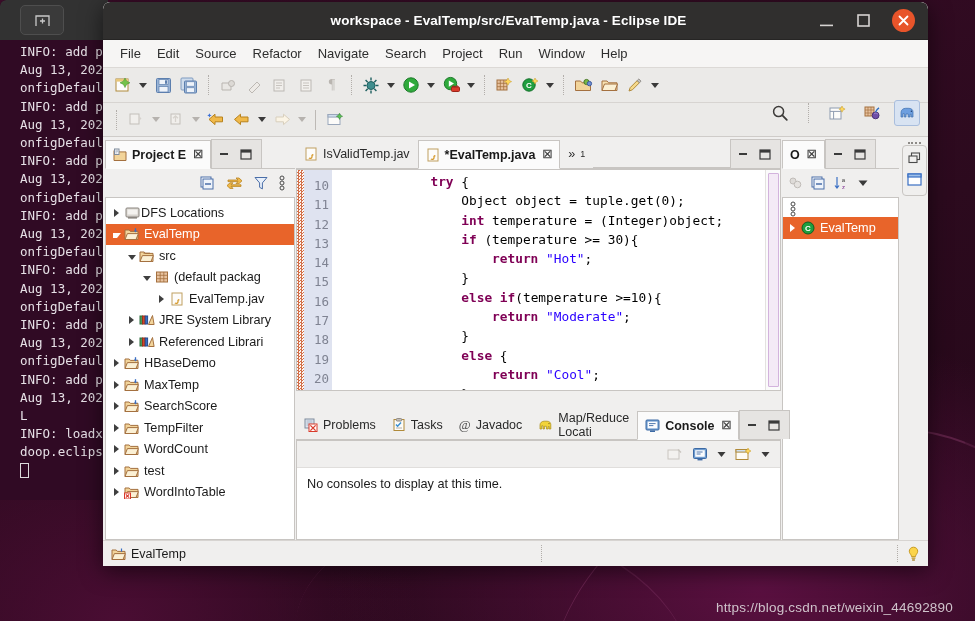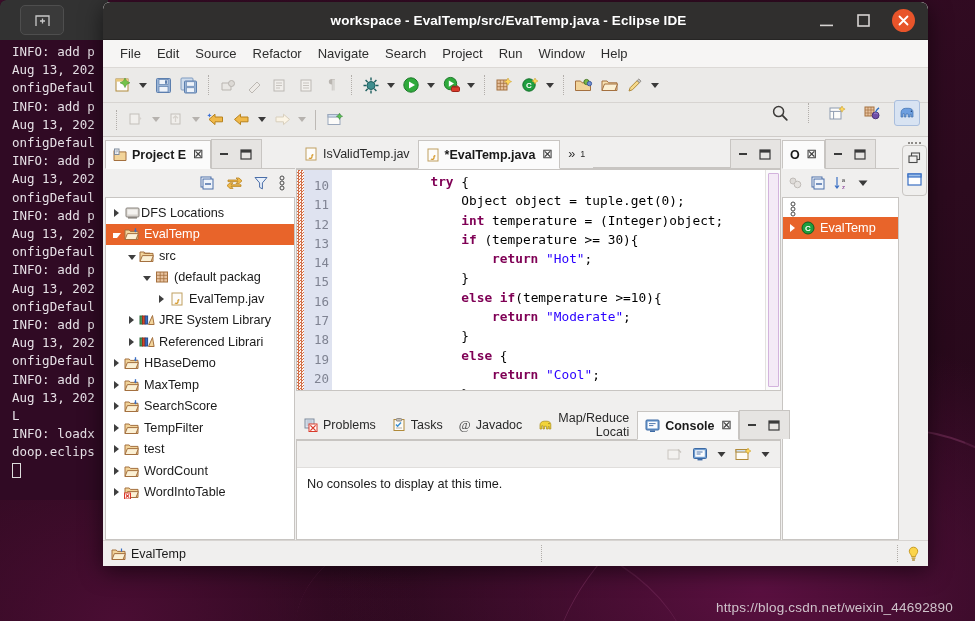--- a/index.html
+++ b/index.html
@@ -54,21 +54,21 @@
     display: flex; align-items: center; padding-left: 20px;
   }
   #terminal .newtab {
     width: 44px; height: 30px;
     border: 1px solid #4e4e4e; border-radius: 5px;
     background: #3a3a3a;
     display: flex; align-items: center; justify-content: center;
     color: #c9c9c9; font-size: 13px;
   }
   #terminal .tbody {
-    padding: 3px 2px 0 12px;
+    padding: 3px 2px 0 20px;
     color: #e6e0e6;
     font-family: "DejaVu Sans Mono", "Liberation Mono", monospace;
     font-size: 12.5px;
     line-height: 18.2px;
     white-space: pre;
   }
   #terminal .cursor {
     display: inline-block;
     width: 9px; height: 15px;
     border: 1px solid #dcdcdc;
@@ -180,21 +180,20 @@
     border-bottom: 1px solid #c8c5c2;
     position: relative;
   }
   .vtab {
     height: 29px;
     display: flex; align-items: center; gap: 5px;
     padding: 0 7px;
     font-size: 12.5px; color: #1a1a1a;
     border: 1px solid transparent;
     border-bottom: none;
-    text-align: right;
   }
   .vtab.active {
     background: #fbfbfb;
     border-color: #c8c5c2;
     border-bottom: 1px solid #fbfbfb;
     margin-bottom: -1px;
     font-weight: bold;
   }
   .vtab.inactive { color: #2a2a2a; }
   .vtab .xmark { font-size: 11px; color: #444; margin-left: 2px; }
@@ -819,32 +818,32 @@
             </div>
             <div class="trow">
               <span style="width: 4px; flex: 0 0 auto;"></span>
               <span class="tw"><i></i></span>
               <span class="ticon">
                 <svg width="16" height="14" viewBox="0 0 16 14">
                   <path d="M1 12.5V3h4.2l1.2 1.4H14v8.1z" fill="#f2d49a" stroke="#a4703f"></path>
                   <path d="M1 12.5L3.4 6.6h11L12 12.5z" fill="#fbf0d4" stroke="#a4703f"></path>
                 </svg>
               </span>
-              <span style="padding-left: 3px;">test</span>
+              <span style="padding-left: 3px;">WordCount</span>
             </div>
             <div class="trow">
               <span style="width: 4px; flex: 0 0 auto;"></span>
               <span class="tw"><i></i></span>
               <span class="ticon">
                 <svg width="16" height="14" viewBox="0 0 16 14">
                   <path d="M1 12.5V3h4.2l1.2 1.4H14v8.1z" fill="#f2d49a" stroke="#a4703f"></path>
                   <path d="M1 12.5L3.4 6.6h11L12 12.5z" fill="#fbf0d4" stroke="#a4703f"></path>
                 </svg>
               </span>
-              <span style="padding-left: 3px;">WordCount</span>
+              <span style="padding-left: 3px;">test</span>
             </div>
             <div class="trow">
               <span style="width: 4px; flex: 0 0 auto;"></span>
               <span class="tw"><i></i></span>
               <span class="ticon">
                 <svg width="16" height="14" viewBox="0 0 16 14">
                   <path d="M1 12.5V3h4.2l1.2 1.4H14v8.1z" fill="#f2d49a" stroke="#a4703f"></path>
                   <path d="M1 12.5L3.4 6.6h11L12 12.5z" fill="#fbf0d4" stroke="#a4703f"></path>
                   <rect x="0.5" y="8" width="6" height="6" fill="#fff" stroke="#d93a2b"></rect>
                   <path d="M1.8 9.3l3.4 3.4M5.2 9.3l-3.4 3.4" stroke="#d93a2b" stroke-width="1.2"></path>

